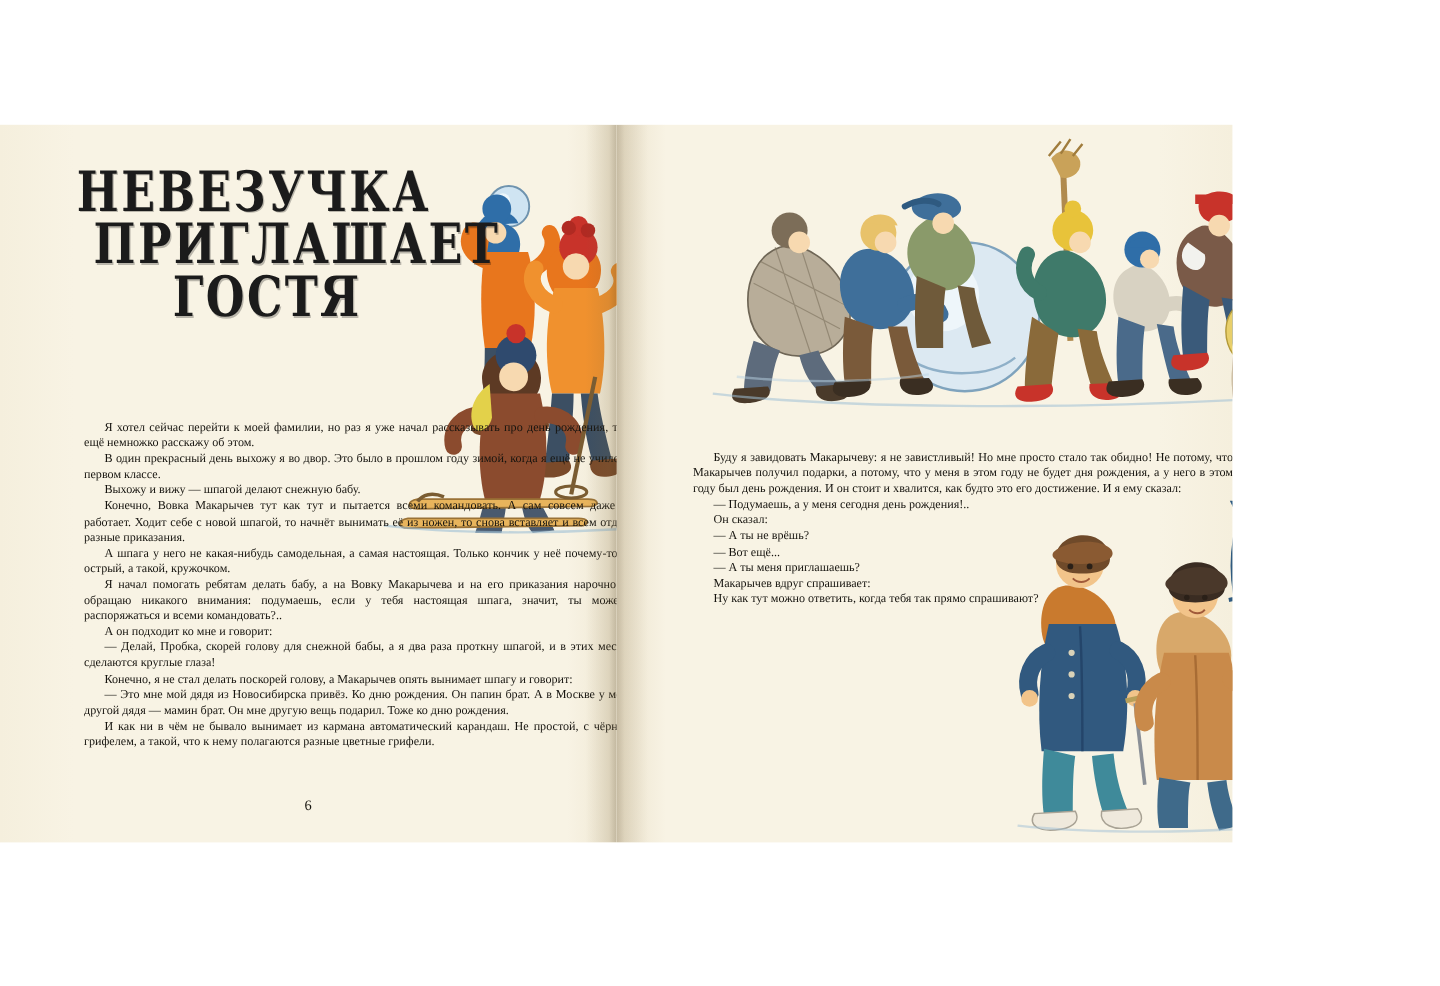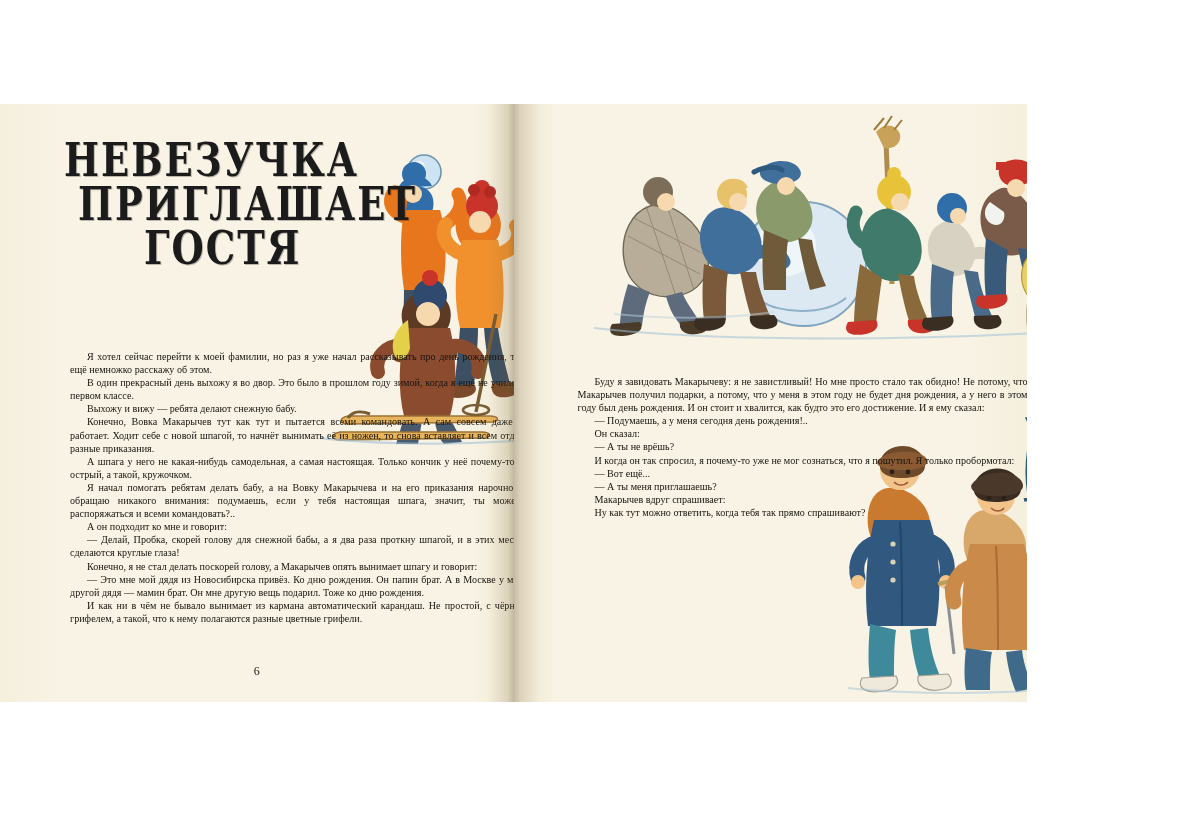--- a/index.html
+++ b/index.html
@@ -191,21 +191,21 @@
 
       <div class="title-block">
         <div class="title-line title-1">НЕВЕЗУЧКА</div>
         <div class="title-line title-2">ПРИГЛАШАЕТ</div>
         <div class="title-line title-3">ГОСТЯ</div>
       </div>
 
       <div class="text-col text-left">
         <p>Я хотел сейчас перейти к моей фамилии, но раз я уже начал рассказывать про день рождения, то я ещё немножко расскажу об этом.</p>
         <p>В один прекрасный день выхожу я во двор. Это было в прошлом году зимой, когда я ещё не учился в первом классе.</p>
-        <p>Выхожу и вижу — ребята делают снежную бабу.</p>
+        <p>Выхожу и вижу — шпагой делают снежную бабу.</p>
         <p>Конечно, Вовка Макарычев тут как тут и пытается всеми командовать. А сам совсем даже не работает. Ходит себе с новой шпагой, то начнёт вынимать её из ножен, то снова вставляет и всем отдаёт разные приказания.</p>
         <p>А шпага у него не какая-нибудь самодельная, а самая настоящая. Только кончик у неё почему-то не острый, а такой, кружочком.</p>
         <p>Я начал помогать ребятам делать бабу, а на Вовку Макарычева и на его приказания нарочно не обращаю никакого внимания: подумаешь, если у тебя настоящая шпага, значит, ты можешь распоряжаться и всеми командовать?..</p>
         <p>А он подходит ко мне и говорит:</p>
         <p>— Делай, Пробка, скорей голову для снежной бабы, а я два раза проткну шпагой, и в этих местах сделаются круглые глаза!</p>
         <p>Конечно, я не стал делать поскорей голову, а Макарычев опять вынимает шпагу и говорит:</p>
         <p>— Это мне мой дядя из Новосибирска привёз. Ко дню рождения. Он папин брат. А в Москве у меня другой дядя — мамин брат. Он мне другую вещь подарил. Тоже ко дню рождения.</p>
         <p>И как ни в чём не бывало вынимает из кармана автоматический карандаш. Не простой, с чёрным грифелем, а такой, что к нему полагаются разные цветные грифели.</p>
       </div>
 
@@ -367,21 +367,20 @@
 
           <path d="M4 284 C60 290 160 292 240 282" stroke="#9fc0d6" stroke-width="2" fill="none" opacity="0.5"></path>
         </svg>
       </div>
 
       <div class="text-col text-right">
         <p>Буду я завидовать Макарычеву: я не завистливый! Но мне просто стало так обидно! Не потому, что Макарычев получил подарки, а потому, что у меня в этом году не будет дня рождения, а у него в этом году был день рождения. И он стоит и хвалится, как будто это его достижение. И я ему сказал:</p>
         <p>— Подумаешь, а у меня сегодня день рождения!..</p>
         <p>Он сказал:</p>
         <p>— А ты не врёшь?</p>
-        <p>И когда он так спросил, я почему-то уже не мог сознаться, что я пошутил. Я только пробормотал:</p>
         <p>— Вот ещё...</p>
         <p>— А ты меня приглашаешь?</p>
         <p>Макарычев вдруг спрашивает:</p>
         <p>Ну как тут можно ответить, когда тебя так прямо спрашивают?</p>
       </div>
 
       <div class="gutter-shadow-right"></div>
     </div>
 
   </div>

